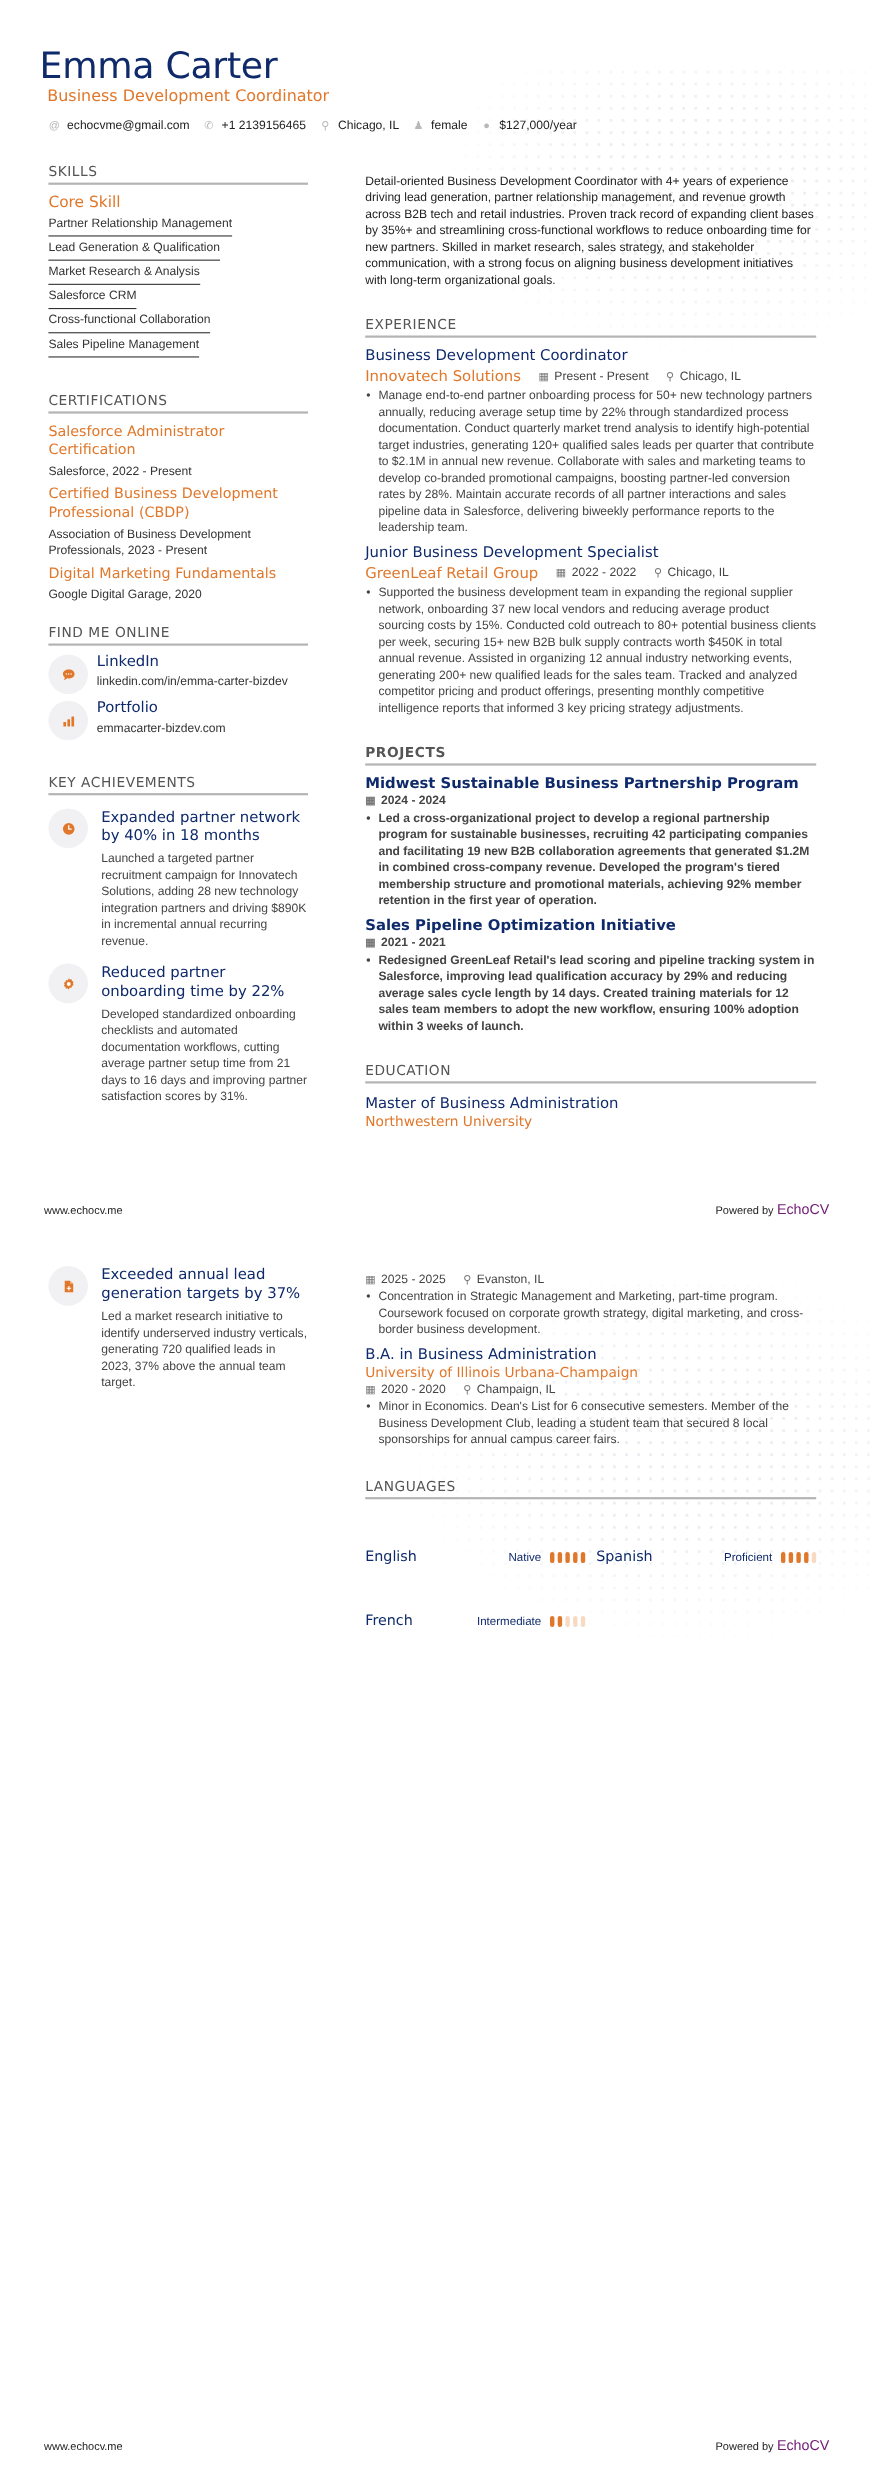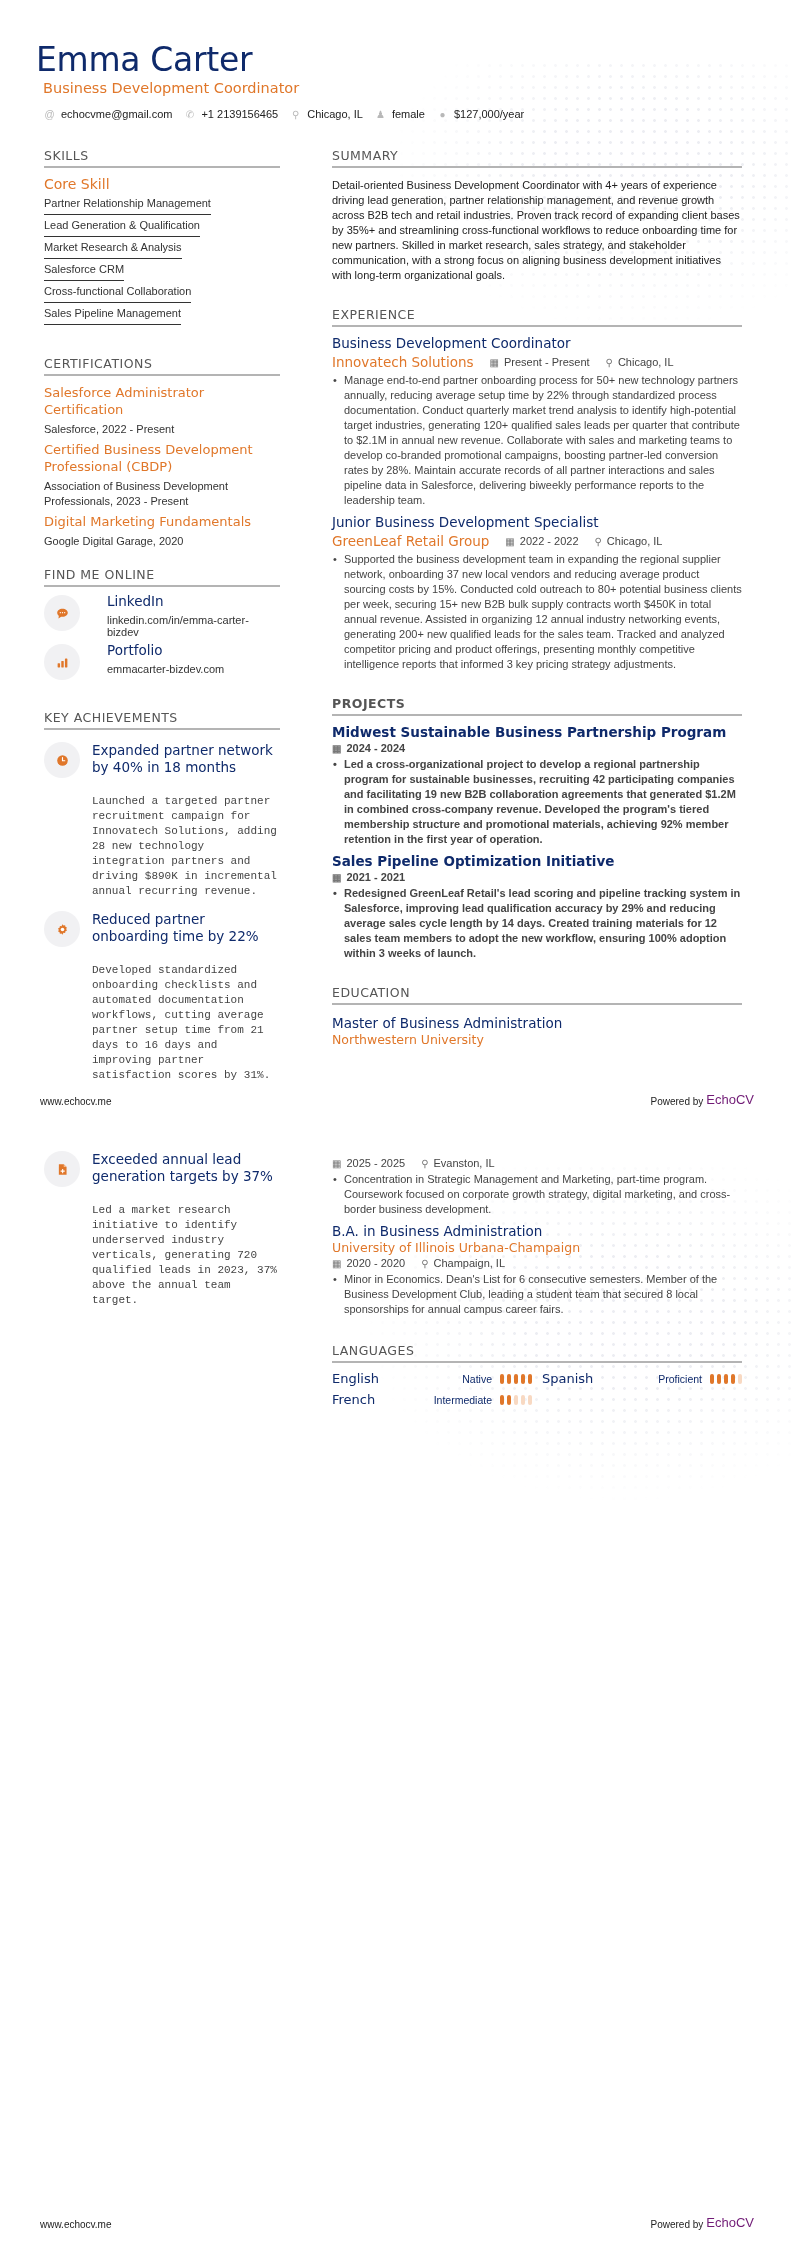--- a/index.html
+++ b/index.html
@@ -30,48 +30,48 @@
   .right { position: absolute; left: 332px; width: 410px; }
   .sec-title { font-size: 12.5px; color: #555; letter-spacing: 0.5px; padding-bottom: 3px; border-bottom: 2px solid #b4b4b4; margin-bottom: 8px; font-family: "DejaVu Sans", sans-serif; }
 
   .skill-head { font-size: 14px; color: #e0772a; margin-bottom: 2px; }
   .skill { font-size: 11px; color: #333; display: inline-block; padding: 3px 0 5px; border-bottom: 1.5px solid #333; margin-bottom: 1px; font-family: "Liberation Sans", sans-serif; }
   .skills-list { display: flex; flex-direction: column; align-items: flex-start; }
 
   .cert-name { font-size: 13px; color: #e0772a; line-height: 17px; margin-top: 4px; }
   .cert-org { font-size: 11px; color: #333; line-height: 15px; margin-top: 4px; margin-bottom: 2px; font-family: "Liberation Sans", sans-serif; }
 
-  .link-row { display: flex; gap: 27px; margin-top: 6px; align-items: flex-start; }
+  .link-row { display: flex; gap: 8px; margin-top: 6px; align-items: flex-start; }
   .circle { width: 36px; height: 36px; border-radius: 50%; background: #f1f1f3; display: flex; align-items: center; justify-content: center; flex-shrink: 0; }
   .circle svg { width: 13px; height: 13px; }
   .link-title { font-size: 13.5px; color: #0f2a6b; margin-top: -2px; }
   .link-url { font-size: 11px; color: #333; margin-top: 5px; font-family: "Liberation Sans", sans-serif; }
 
   .ach-row { display: flex; gap: 12px; margin-top: 12px; align-items: flex-start; }
   .ach-title { font-size: 13.5px; color: #0f2a6b; line-height: 17px; }
-  .ach-desc { font-size: 11px; color: #444; line-height: 15px; margin-top: 18px; font-family: Liberation Mono, monospace; }
+  .ach-desc { font-size: 11px; color: #444; line-height: 15px; margin-top: 5px; font-family: Liberation Sans, sans-serif; }
 
   .summary { font-size: 11px; line-height: 15px; color: #222; font-family: "Liberation Sans", sans-serif; margin-top: 10px; }
 
   .entry-title { font-size: 13.5px; color: #0f2a6b; margin-top: 6px; }
   .entry-sub { display: flex; align-items: center; gap: 16px; margin-top: 3px; }
   .entry-org { font-size: 13.5px; color: #e0772a; }
   .meta { font-size: 11px; color: #444; display: flex; align-items: center; gap: 5px; font-family: "Liberation Sans", sans-serif; }
   .meta .mic { color: #777; font-size: 10px; }
   .bullet { display: flex; gap: 8px; font-size: 11px; line-height: 15px; color: #444; margin-top: 3px; font-family: "Liberation Sans", sans-serif; }
   .bullet .dot { flex-shrink: 0; width: 3px; margin-left: 1px; }
 
   .edu-org { font-size: 12.5px; color: #e0772a; margin-top: 1px; }
 
   .footer { position: absolute; top: 1092px; left: 40px; right: 40px; display: flex; justify-content: space-between; align-items: flex-end; font-family: "Liberation Sans", sans-serif; font-size: 10px; color: #222; }
   .powered { display: flex; align-items: flex-end; gap: 3px; }
   .brand { font-size: 13px; color: #701a75; }
 
   .lang-grid { display: grid; grid-template-columns: 1fr 1fr; column-gap: 10px; row-gap: 6px; margin-top: 4px; }
-  .lang { display: flex; align-items: center; }
+  .lang { display: flex; align-items: center; margin-top: 37px; }
   .lang-name { font-size: 13px; color: #0f2a6b; flex: 1; }
   .lang-level { font-size: 10.5px; color: #0f2a6b; margin-right: 8px; font-family: "Liberation Sans", sans-serif; }
   .pips { display: flex; gap: 3px; }
   .pip { width: 4px; height: 10px; border-radius: 2px; background: #e0772a; }
   .pip.off { background: #f8d9c2; }
 </style>
 </head>
 <body>
 
 <div class="page page1">
@@ -182,21 +182,20 @@
         <div>
           <div class="ach-title">Reduced partner onboarding time by 22%</div>
           <div class="ach-desc">Developed standardized onboarding checklists and automated documentation workflows, cutting average partner setup time from 21 days to 16 days and improving partner satisfaction scores by 31%.</div>
         </div>
       </div>
     </section>
   </div>
 
   <div class="right" style="top:148px;">
     <section>
-      <div class="sec-title">SUMMARY</div>
       <p class="summary">Detail-oriented Business Development Coordinator with 4+ years of experience driving lead generation, partner relationship management, and revenue growth across B2B tech and retail industries. Proven track record of expanding client bases by 35%+ and streamlining cross-functional workflows to reduce onboarding time for new partners. Skilled in market research, sales strategy, and stakeholder communication, with a strong focus on aligning business development initiatives with long-term organizational goals.</p>
     </section>
 
     <section style="margin-top:24px;">
       <div class="sec-title">EXPERIENCE</div>
       <div>
         <div class="entry-title">Business Development Coordinator</div>
         <div class="entry-sub">
           <span class="entry-org">Innovatech Solutions</span>
           <span class="meta">

